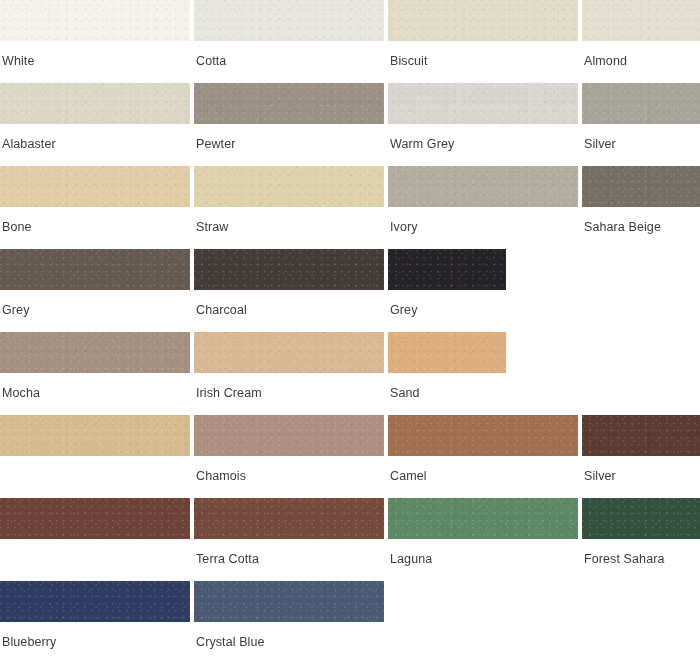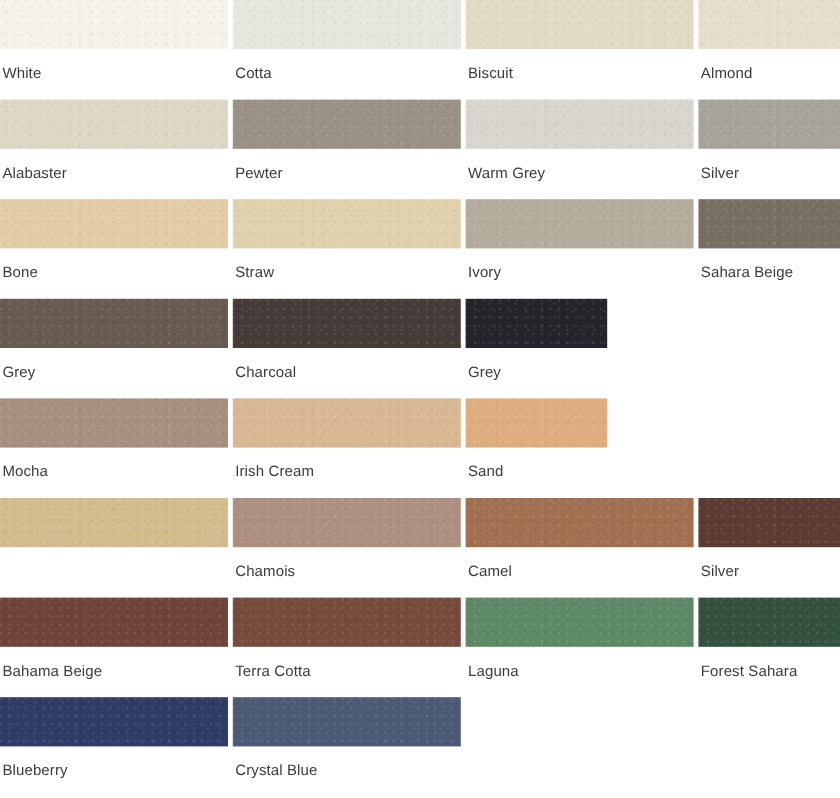--- a/index.html
+++ b/index.html
@@ -175,21 +175,20 @@
         <div class="swatch-label">Camel</div>
       </div>
       <div class="swatch-cell">
         <div class="swatch-chip" style="background-color: rgb(92, 59, 51);"></div>
         <div class="swatch-label">Silver</div>
       </div>
     </div>
     <div class="swatch-row">
       <div class="swatch-cell">
         <div class="swatch-chip" style="background-color: rgb(110, 68, 56);"></div>
-        <div class="swatch-label">Bahama Beige</div>
       </div>
       <div class="swatch-cell">
         <div class="swatch-chip" style="background-color: rgb(118, 75, 60);"></div>
         <div class="swatch-label">Terra Cotta</div>
       </div>
       <div class="swatch-cell">
         <div class="swatch-chip" style="background-color: rgb(94, 137, 102);"></div>
         <div class="swatch-label">Laguna</div>
       </div>
       <div class="swatch-cell">

